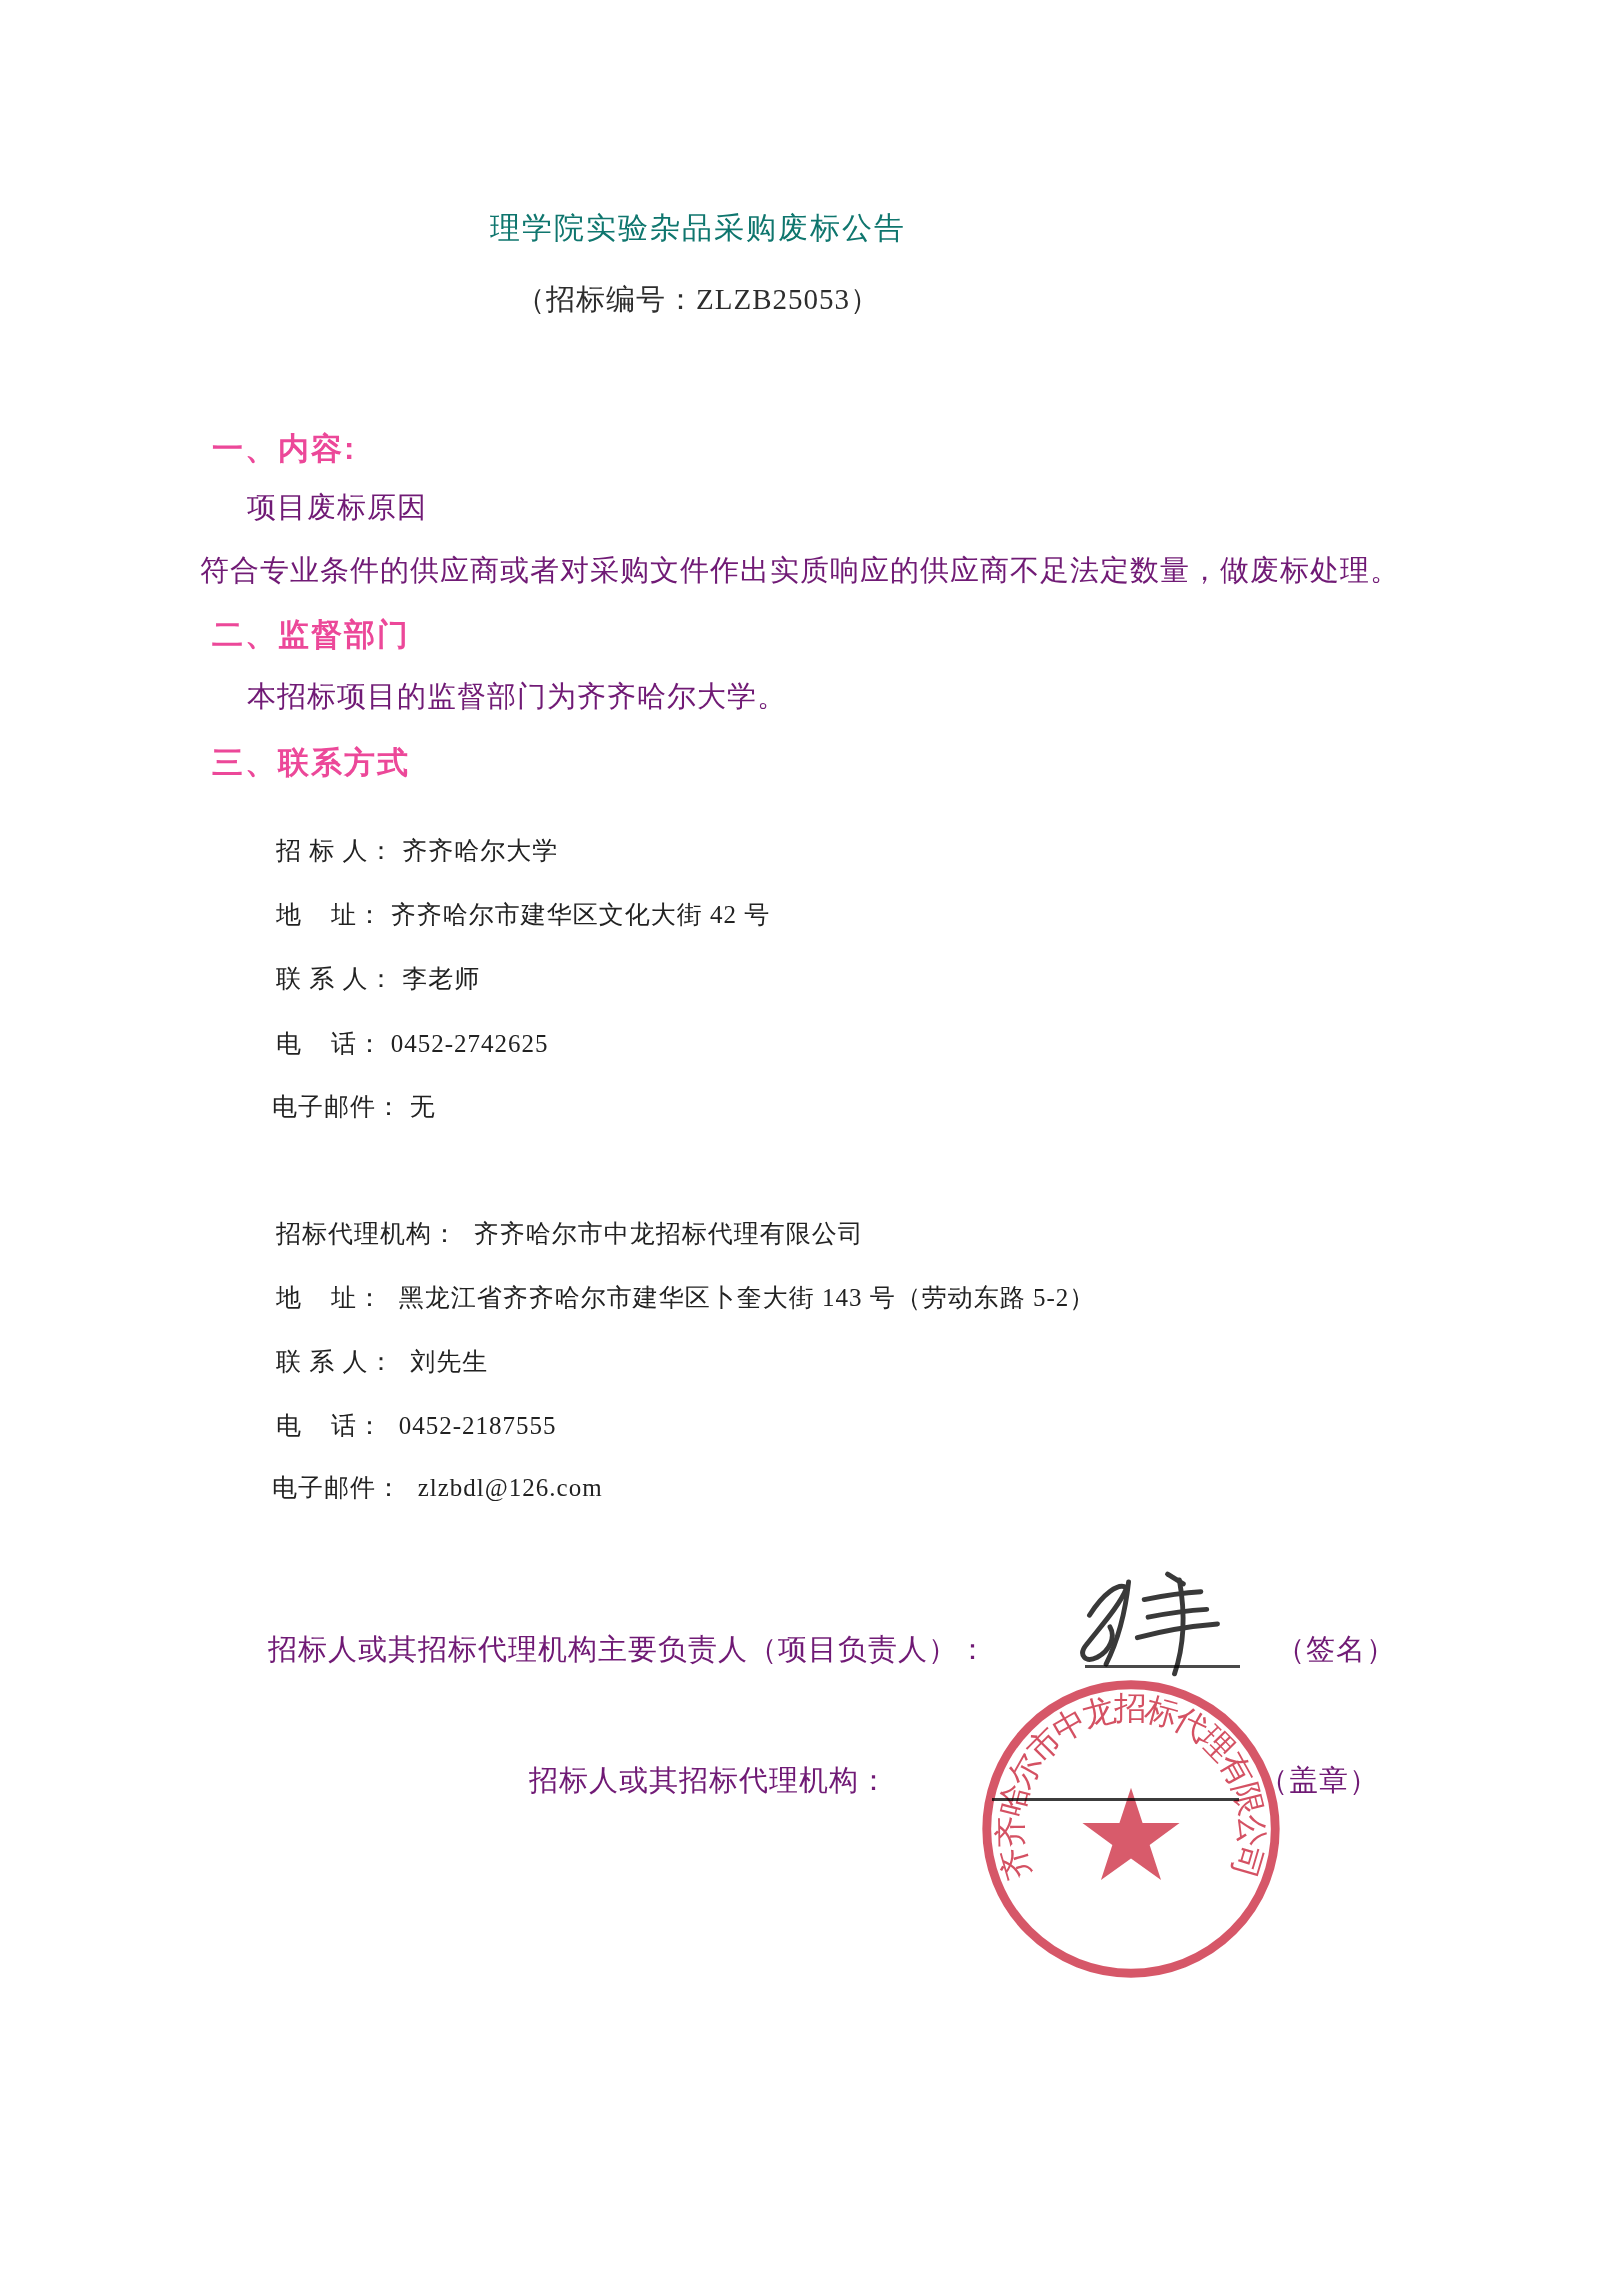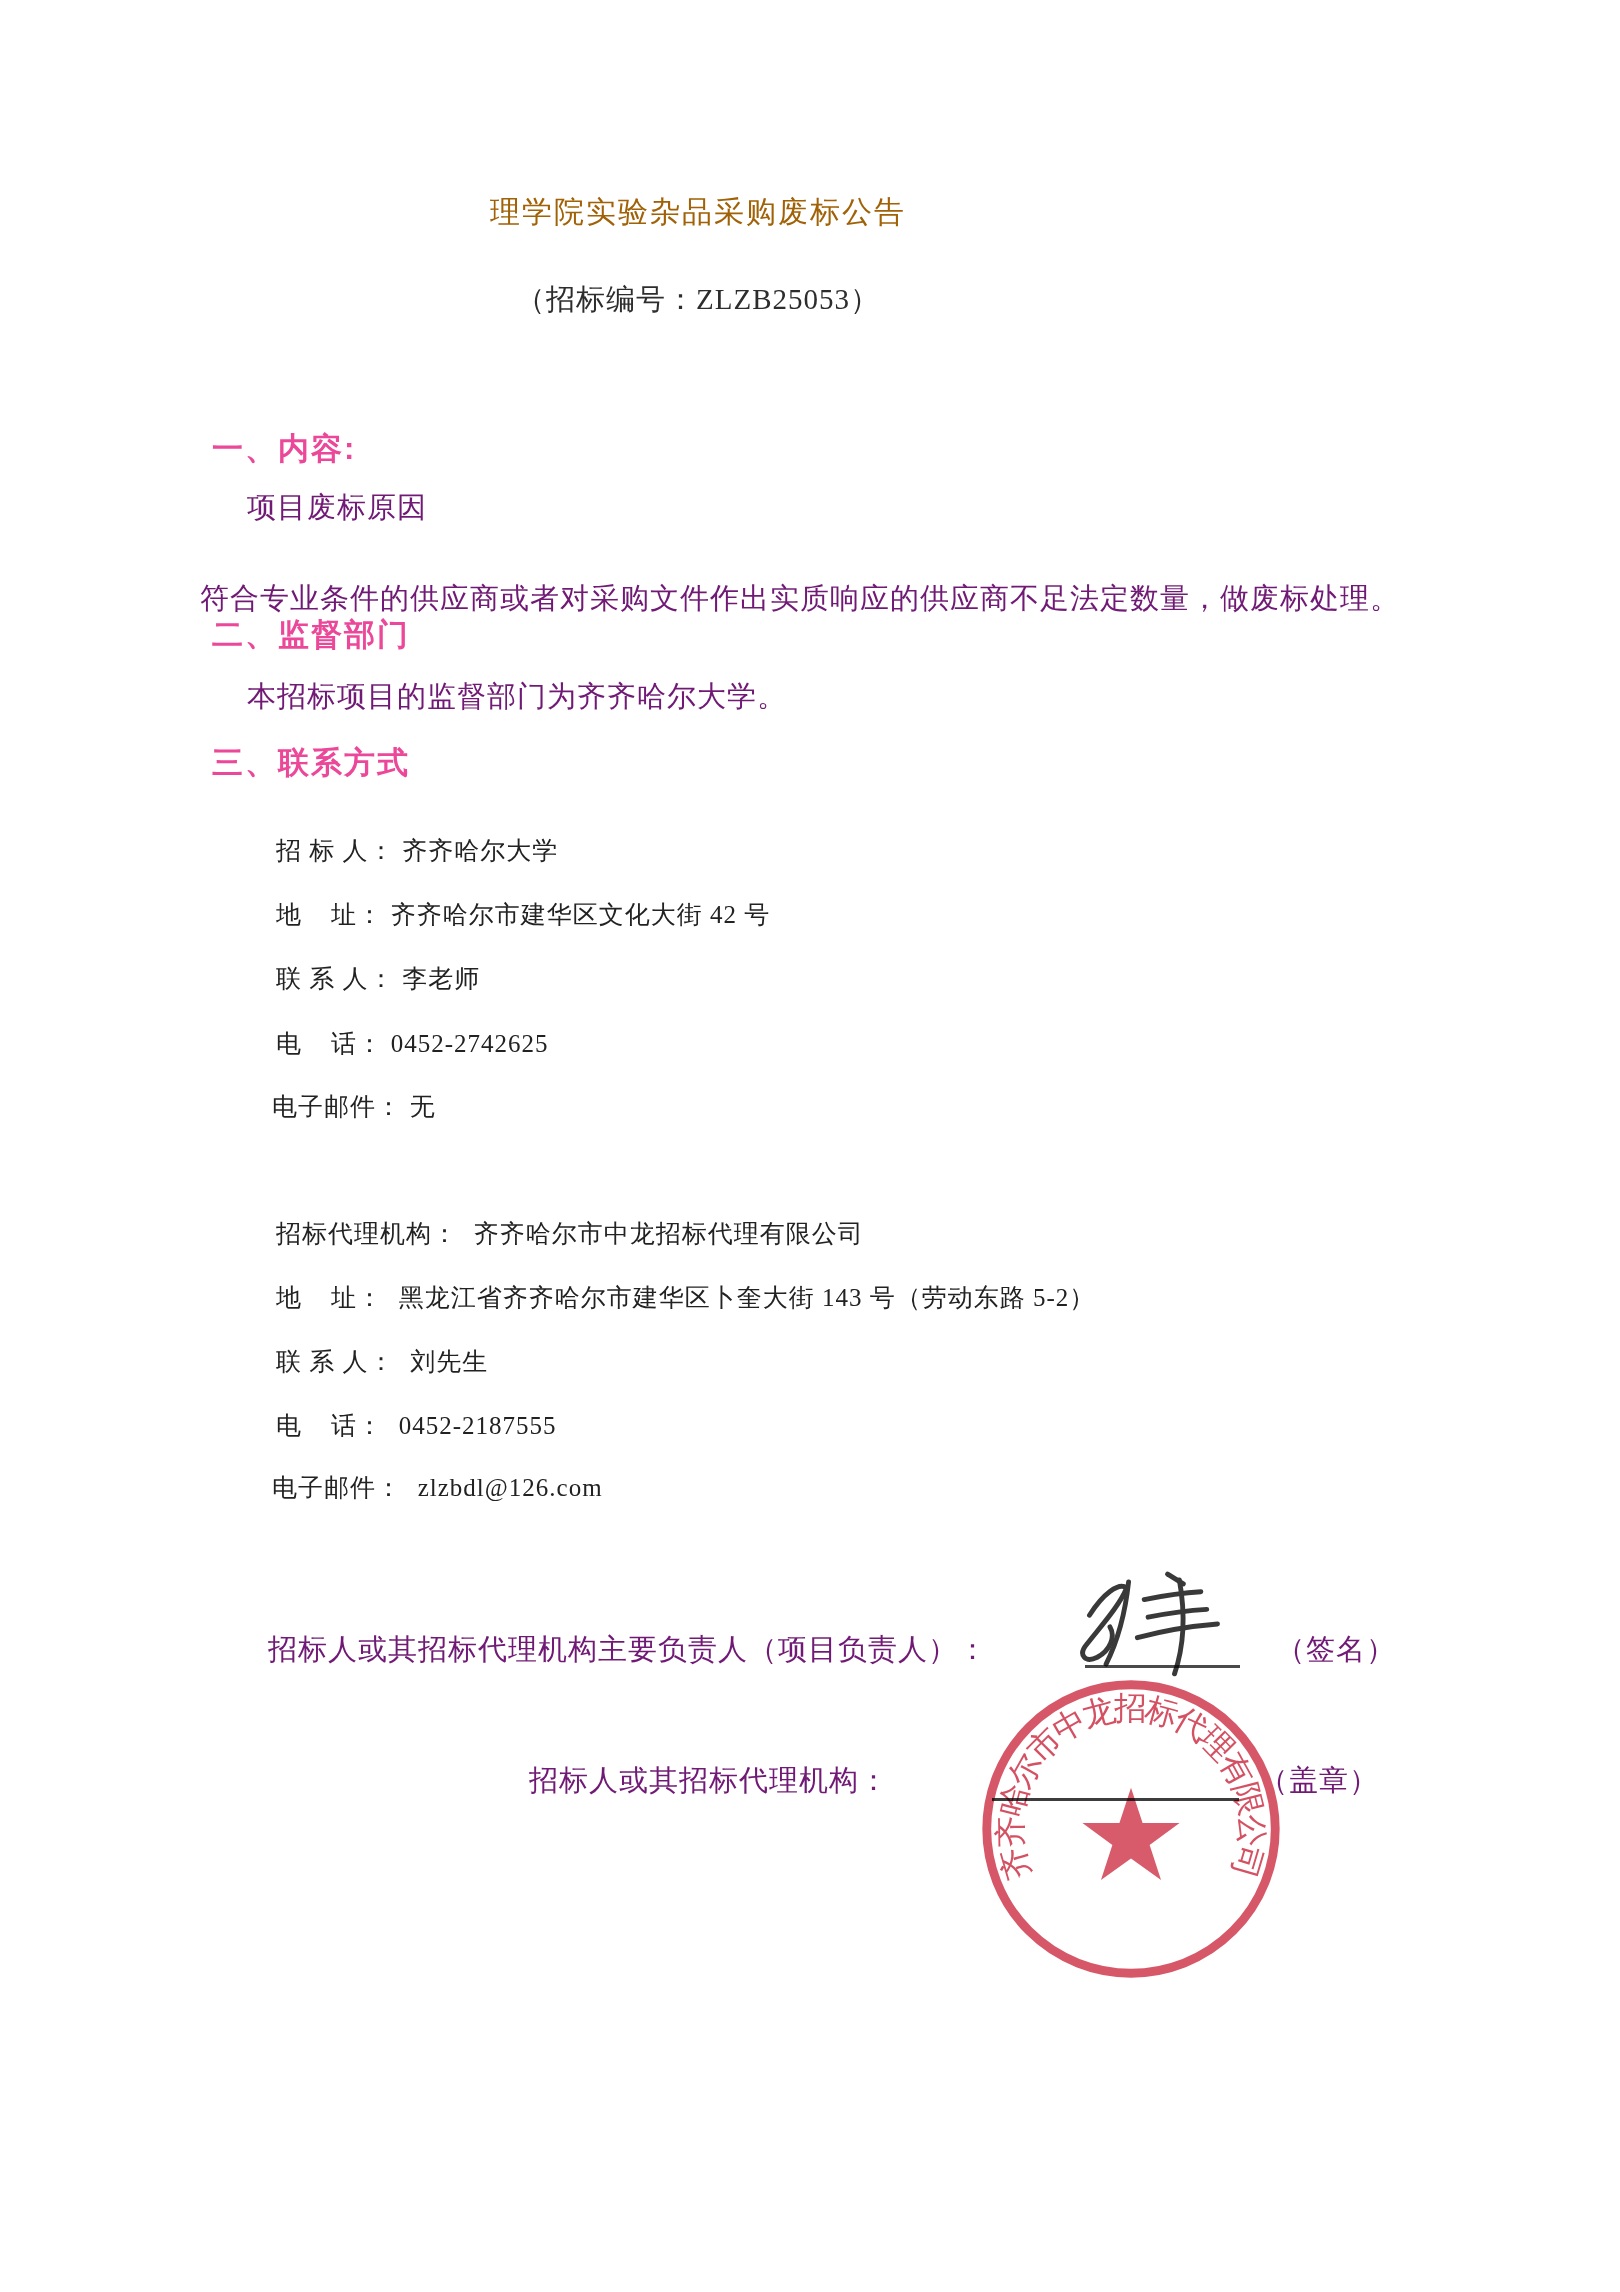--- a/index.html
+++ b/index.html
@@ -7,21 +7,21 @@
     position:relative;
     width:1620px;
     height:2293px;
     background:#ffffff;
     font-family:"Liberation Serif","DejaVu Serif",serif;
     color:#1f1f1f;
     overflow:hidden;
   }
   .abs{position:absolute;white-space:pre;}
   .center-col{left:0;width:1396px;text-align:center;}
-  .doc-title{top:192px;font-size:30px;letter-spacing:2px;color:#a16207;}
+  .doc-title{top:208px;font-size:30px;letter-spacing:2px;color:#0f766e;}
   .doc-subtitle{top:280px;font-size:29px;letter-spacing:1px;color:#2d2d2d;}
   .sec-hd{
     font-family:"Liberation Sans","DejaVu Sans",sans-serif;
     font-weight:700;font-size:31px;color:#ec4899;letter-spacing:2px;
   }
   .body-line{font-size:29px;letter-spacing:1px;color:#701a75;}
   .row{position:absolute;font-size:25px;letter-spacing:1px;color:#222222;white-space:pre;}
   .row .lbl{white-space:pre;}
   .row .val{margin-left:7.8px;white-space:pre;}
   .row.agency .val{margin-left:15.7px;}
@@ -44,21 +44,21 @@
 </head>
 <body>
 
 <div class="page">
 
   <div class="abs center-col doc-title">理学院实验杂品采购废标公告</div>
   <div class="abs center-col doc-subtitle">（招标编号：ZLZB25053）</div>
 
   <div class="abs sec-hd" style="left:212px;top:428px;">一、内容:</div>
   <div class="abs body-line" style="left:247px;top:488px;">项目废标原因</div>
-  <div class="abs body-line" style="left:200px;top:551px;margin-top:28px;">符合专业条件的供应商或者对采购文件作出实质响应的供应商不足法定数量，做废标处理。</div>
+  <div class="abs body-line" style="left:200px;top:551px;">符合专业条件的供应商或者对采购文件作出实质响应的供应商不足法定数量，做废标处理。</div>
 
   <div class="abs sec-hd" style="left:212px;top:614px;">二、监督部门</div>
   <div class="abs body-line" style="left:247px;top:677px;">本招标项目的监督部门为齐齐哈尔大学。</div>
 
   <div class="abs sec-hd" style="left:212px;top:742px;">三、联系方式</div>
 
   <div class="row" style="left:247px;top:806px;">
     <span class="lbl">招 标 人：</span><span class="val">齐齐哈尔大学</span>
   </div>
   <div class="row" style="left:247px;top:870px;">

